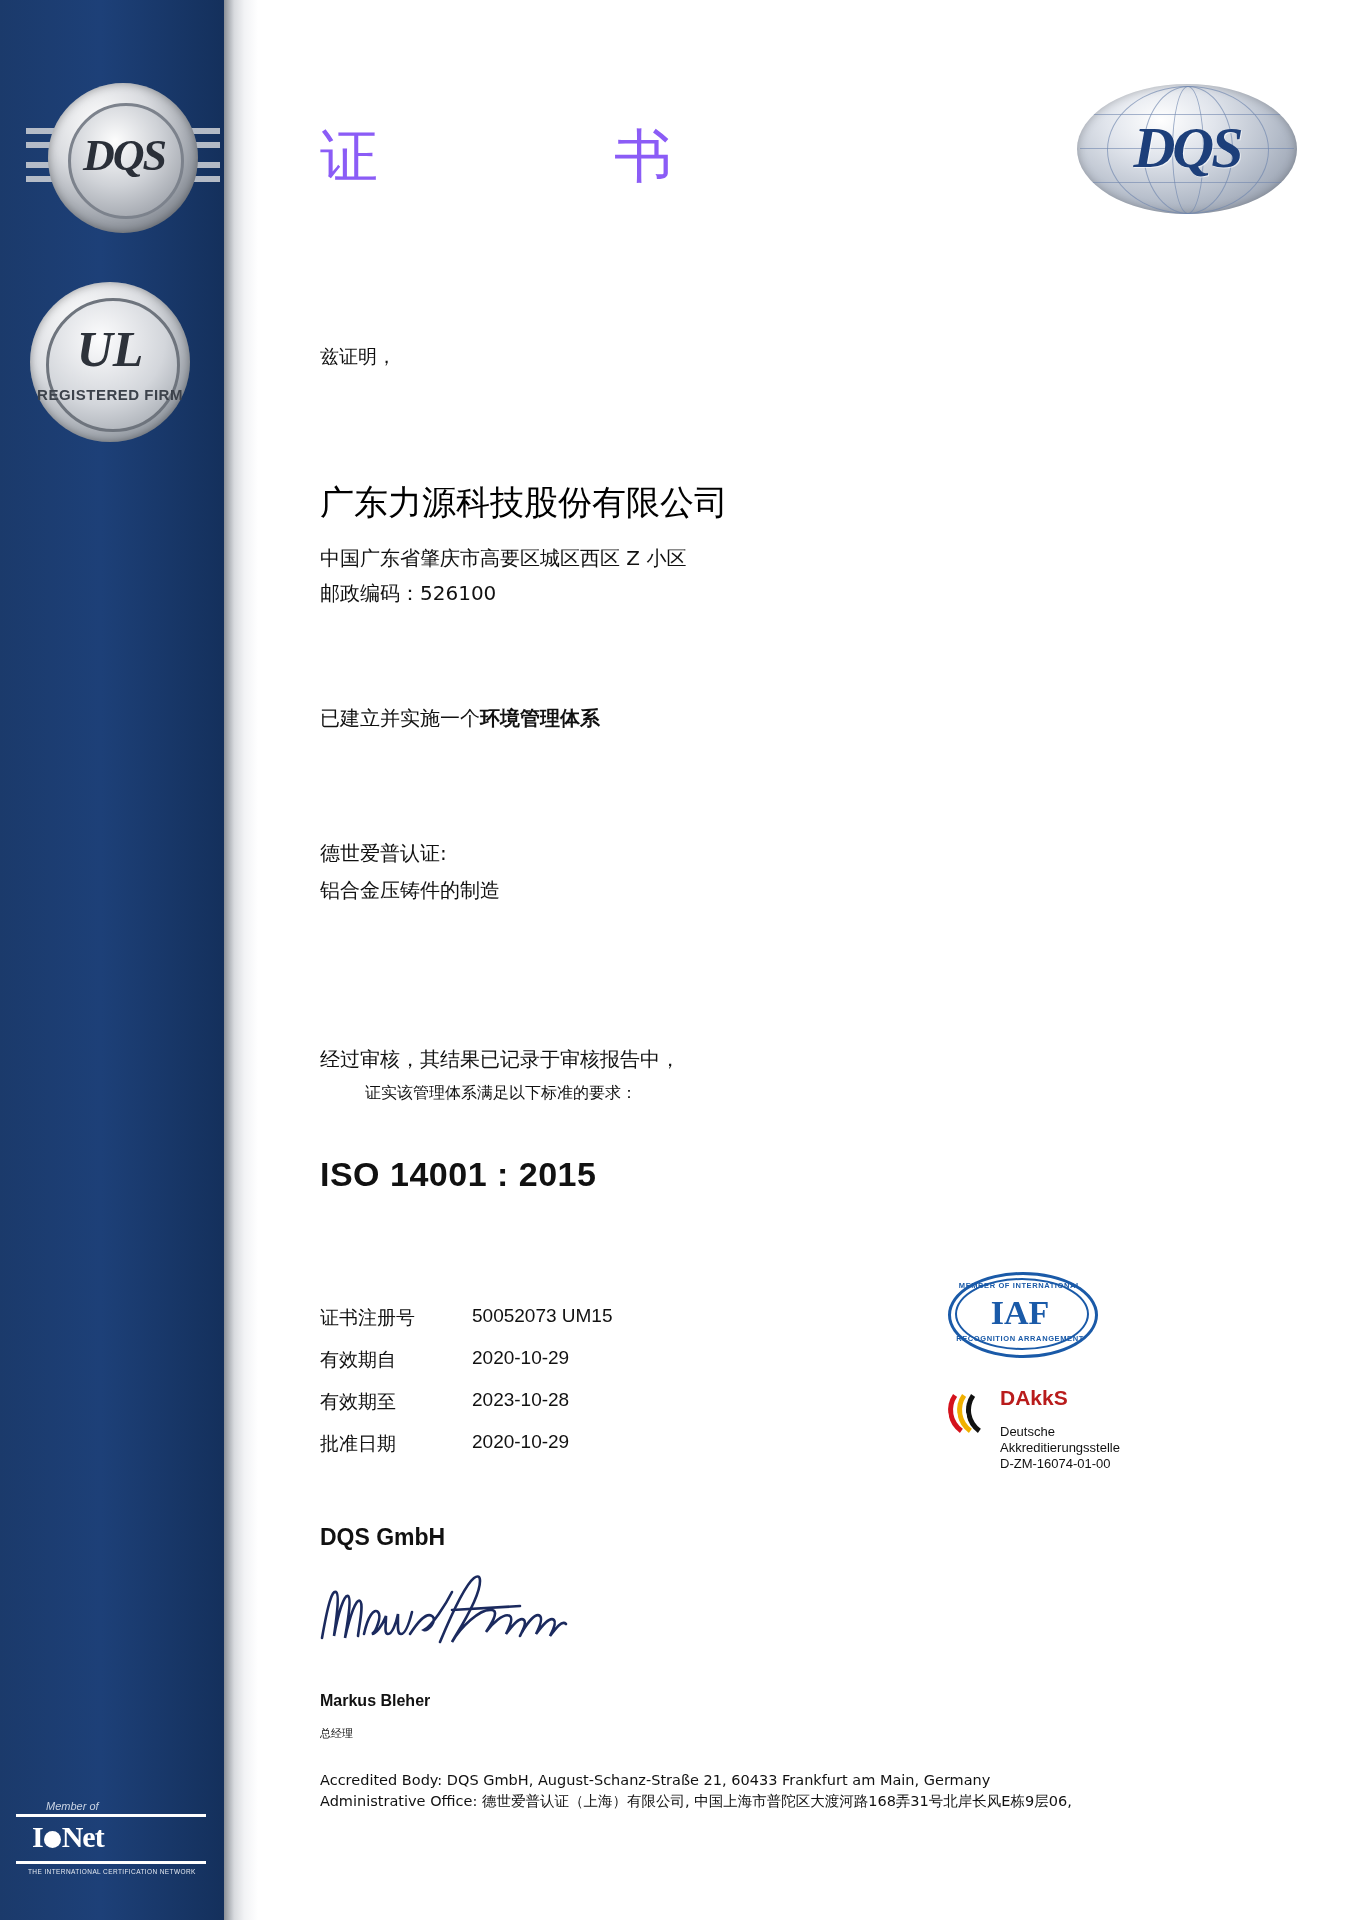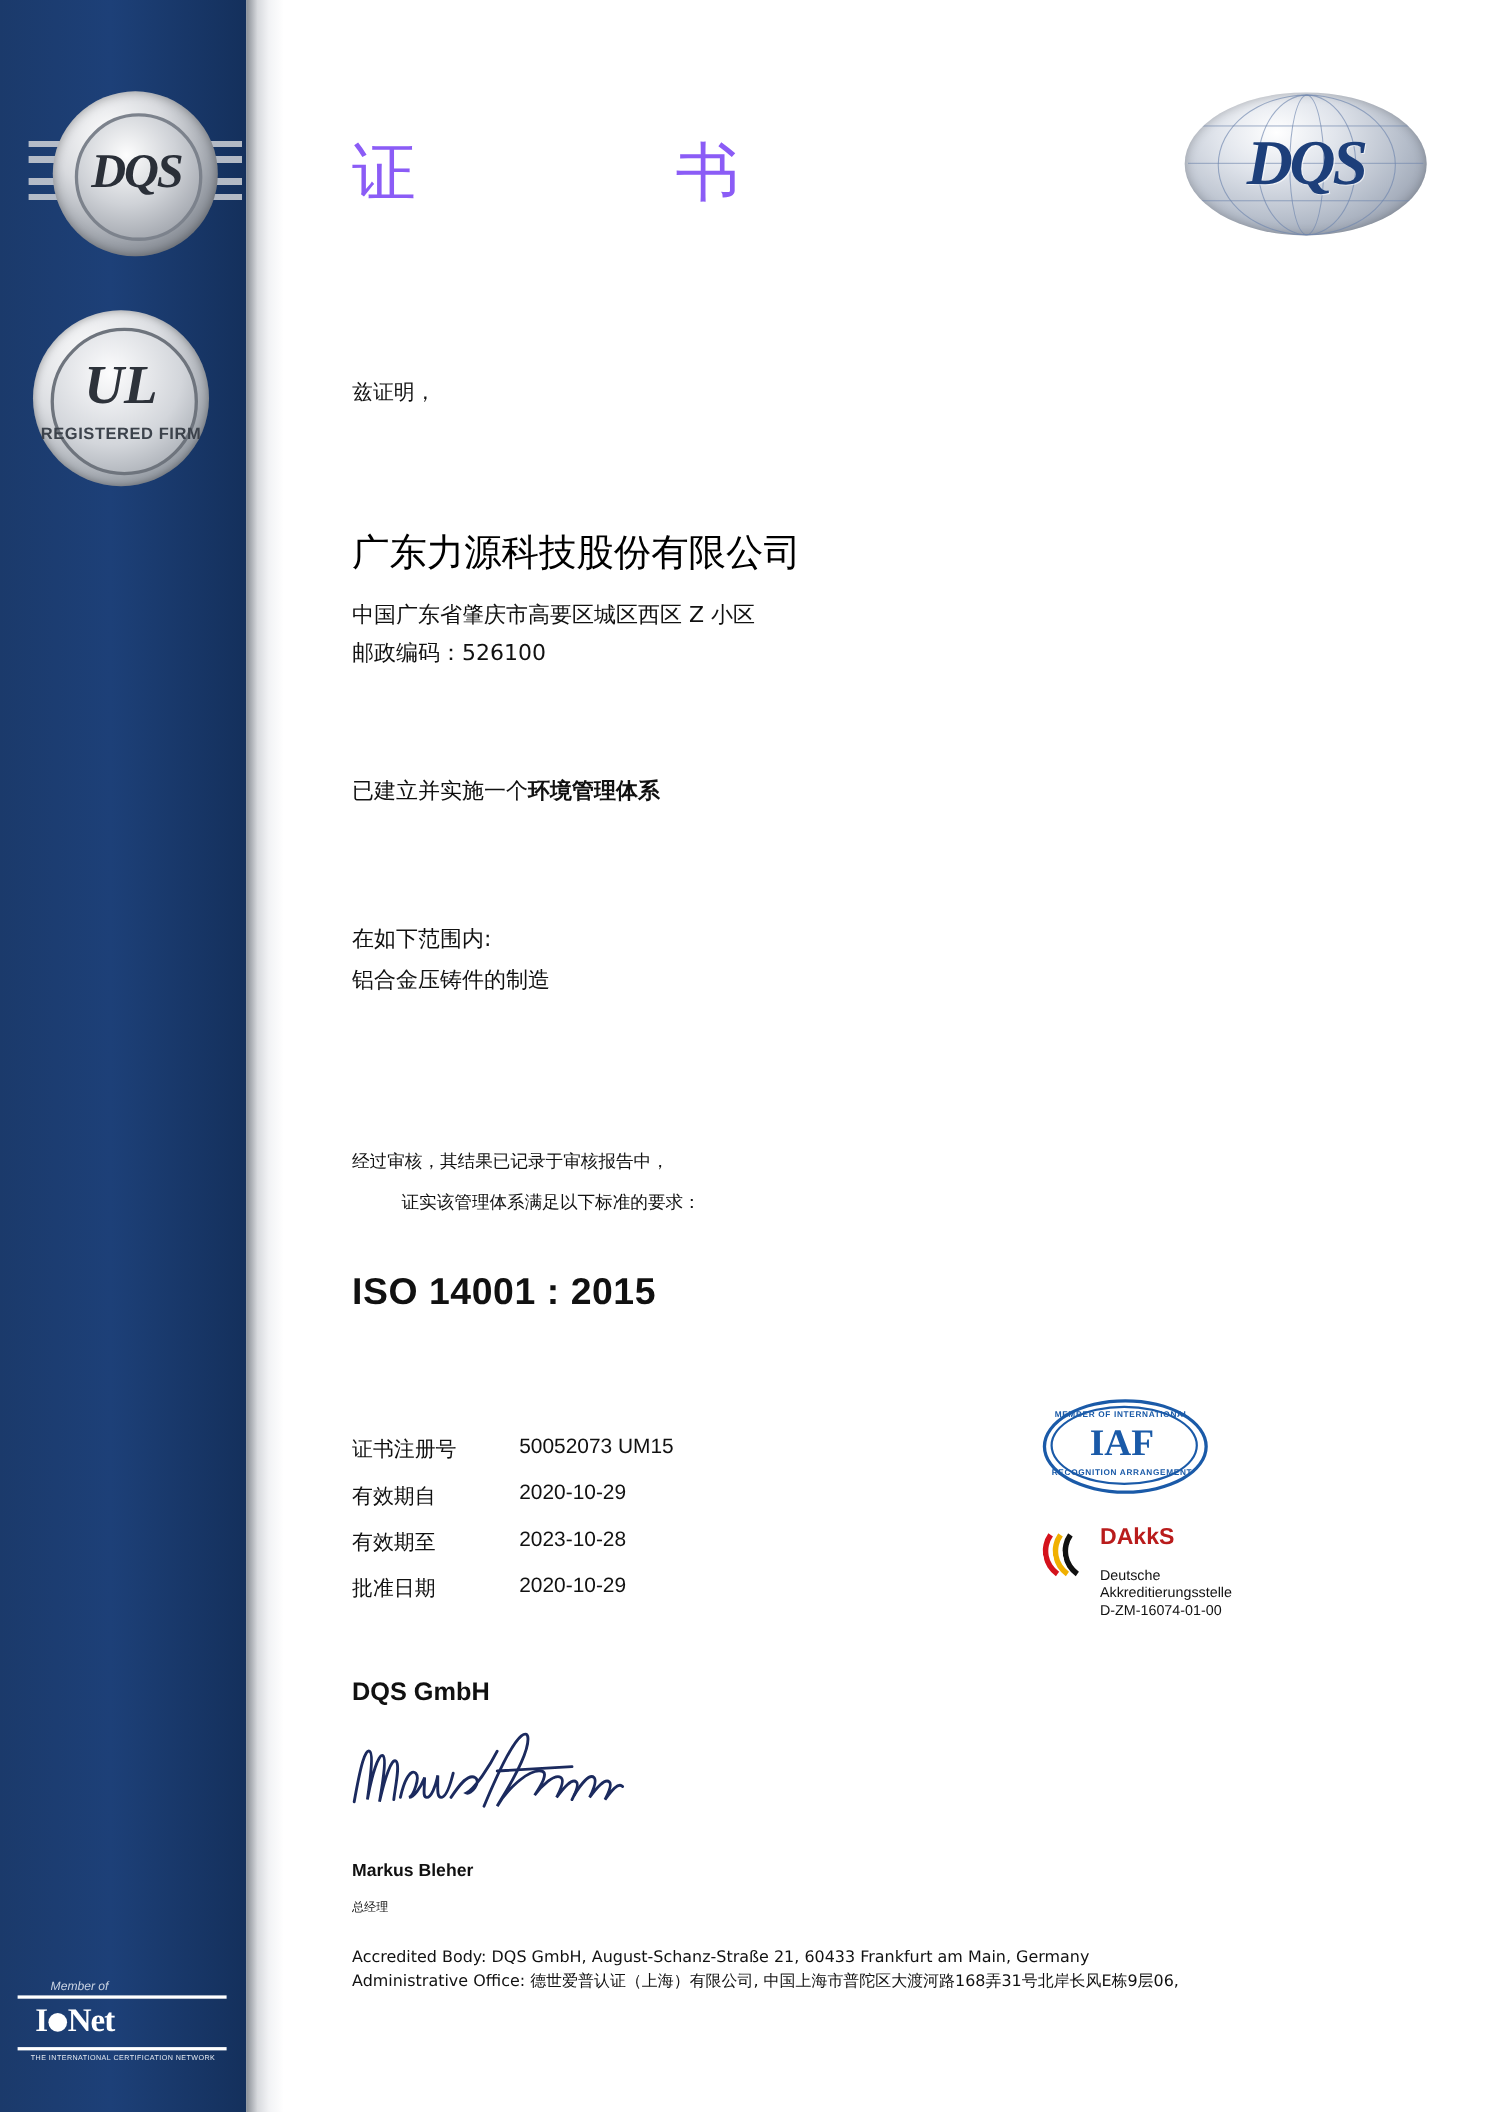--- a/index.html
+++ b/index.html
@@ -290,21 +290,21 @@
     left: 62px;
     top: 877px;
     font-size: 20px;
     font-family: "DejaVu Sans", sans-serif;
   }
 
   .audit1 {
     position: absolute;
     left: 62px;
     top: 1046px;
-    font-size: 16px;
+    font-size: 20px;
     font-family: "DejaVu Sans", sans-serif;
   }
   .audit2 {
     position: absolute;
     left: 62px;
     top: 1083px;
     font-size: 16px;
     font-family: "DejaVu Sans", sans-serif;
     margin-left: 45px;
   }
@@ -508,21 +508,21 @@
   <div class="intro">兹证明，</div>
 
   <div class="company">广东力源科技股份有限公司</div>
   <div class="addr1">中国广东省肇庆市高要区城区西区 Z 小区</div>
   <div class="addr2">邮政编码：526100</div>
 
   <div class="established">
     <span>已建立并实施一个</span><b>环境管理体系</b>
   </div>
 
-  <div class="scope-label">在如下范围内:</div>
+  <div class="scope-label">德世爱普认证:</div>
   <div class="scope-text">铝合金压铸件的制造</div>
 
   <div class="audit1">经过审核，其结果已记录于审核报告中，</div>
   <div class="audit2">证实该管理体系满足以下标准的要求：</div>
 
   <div class="standard">ISO 14001 : 2015</div>
 
   <table class="details">
     <tbody>
         <tr>

